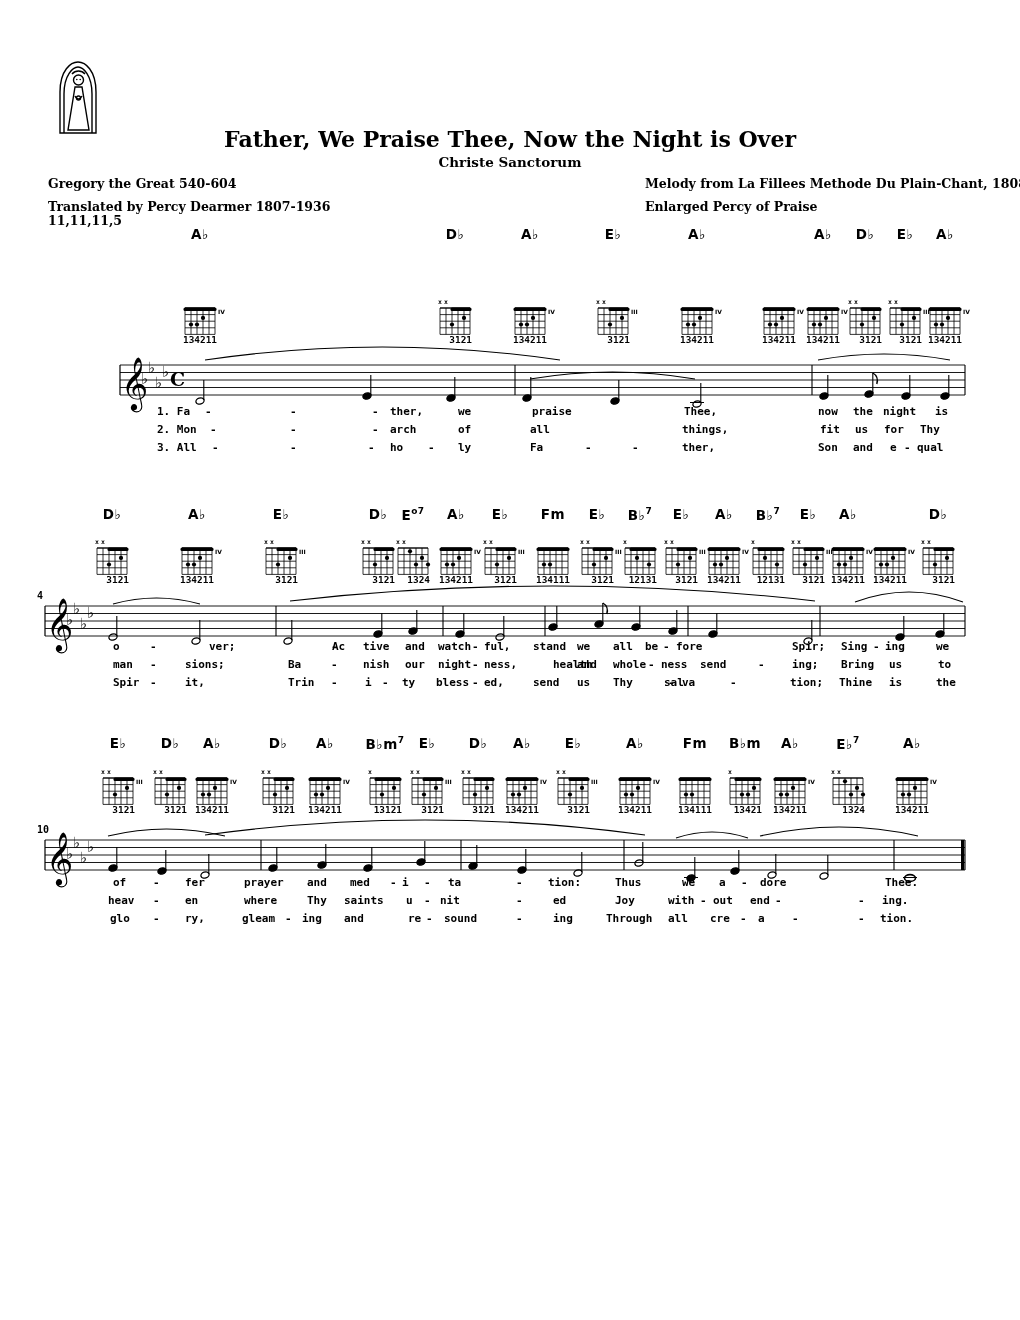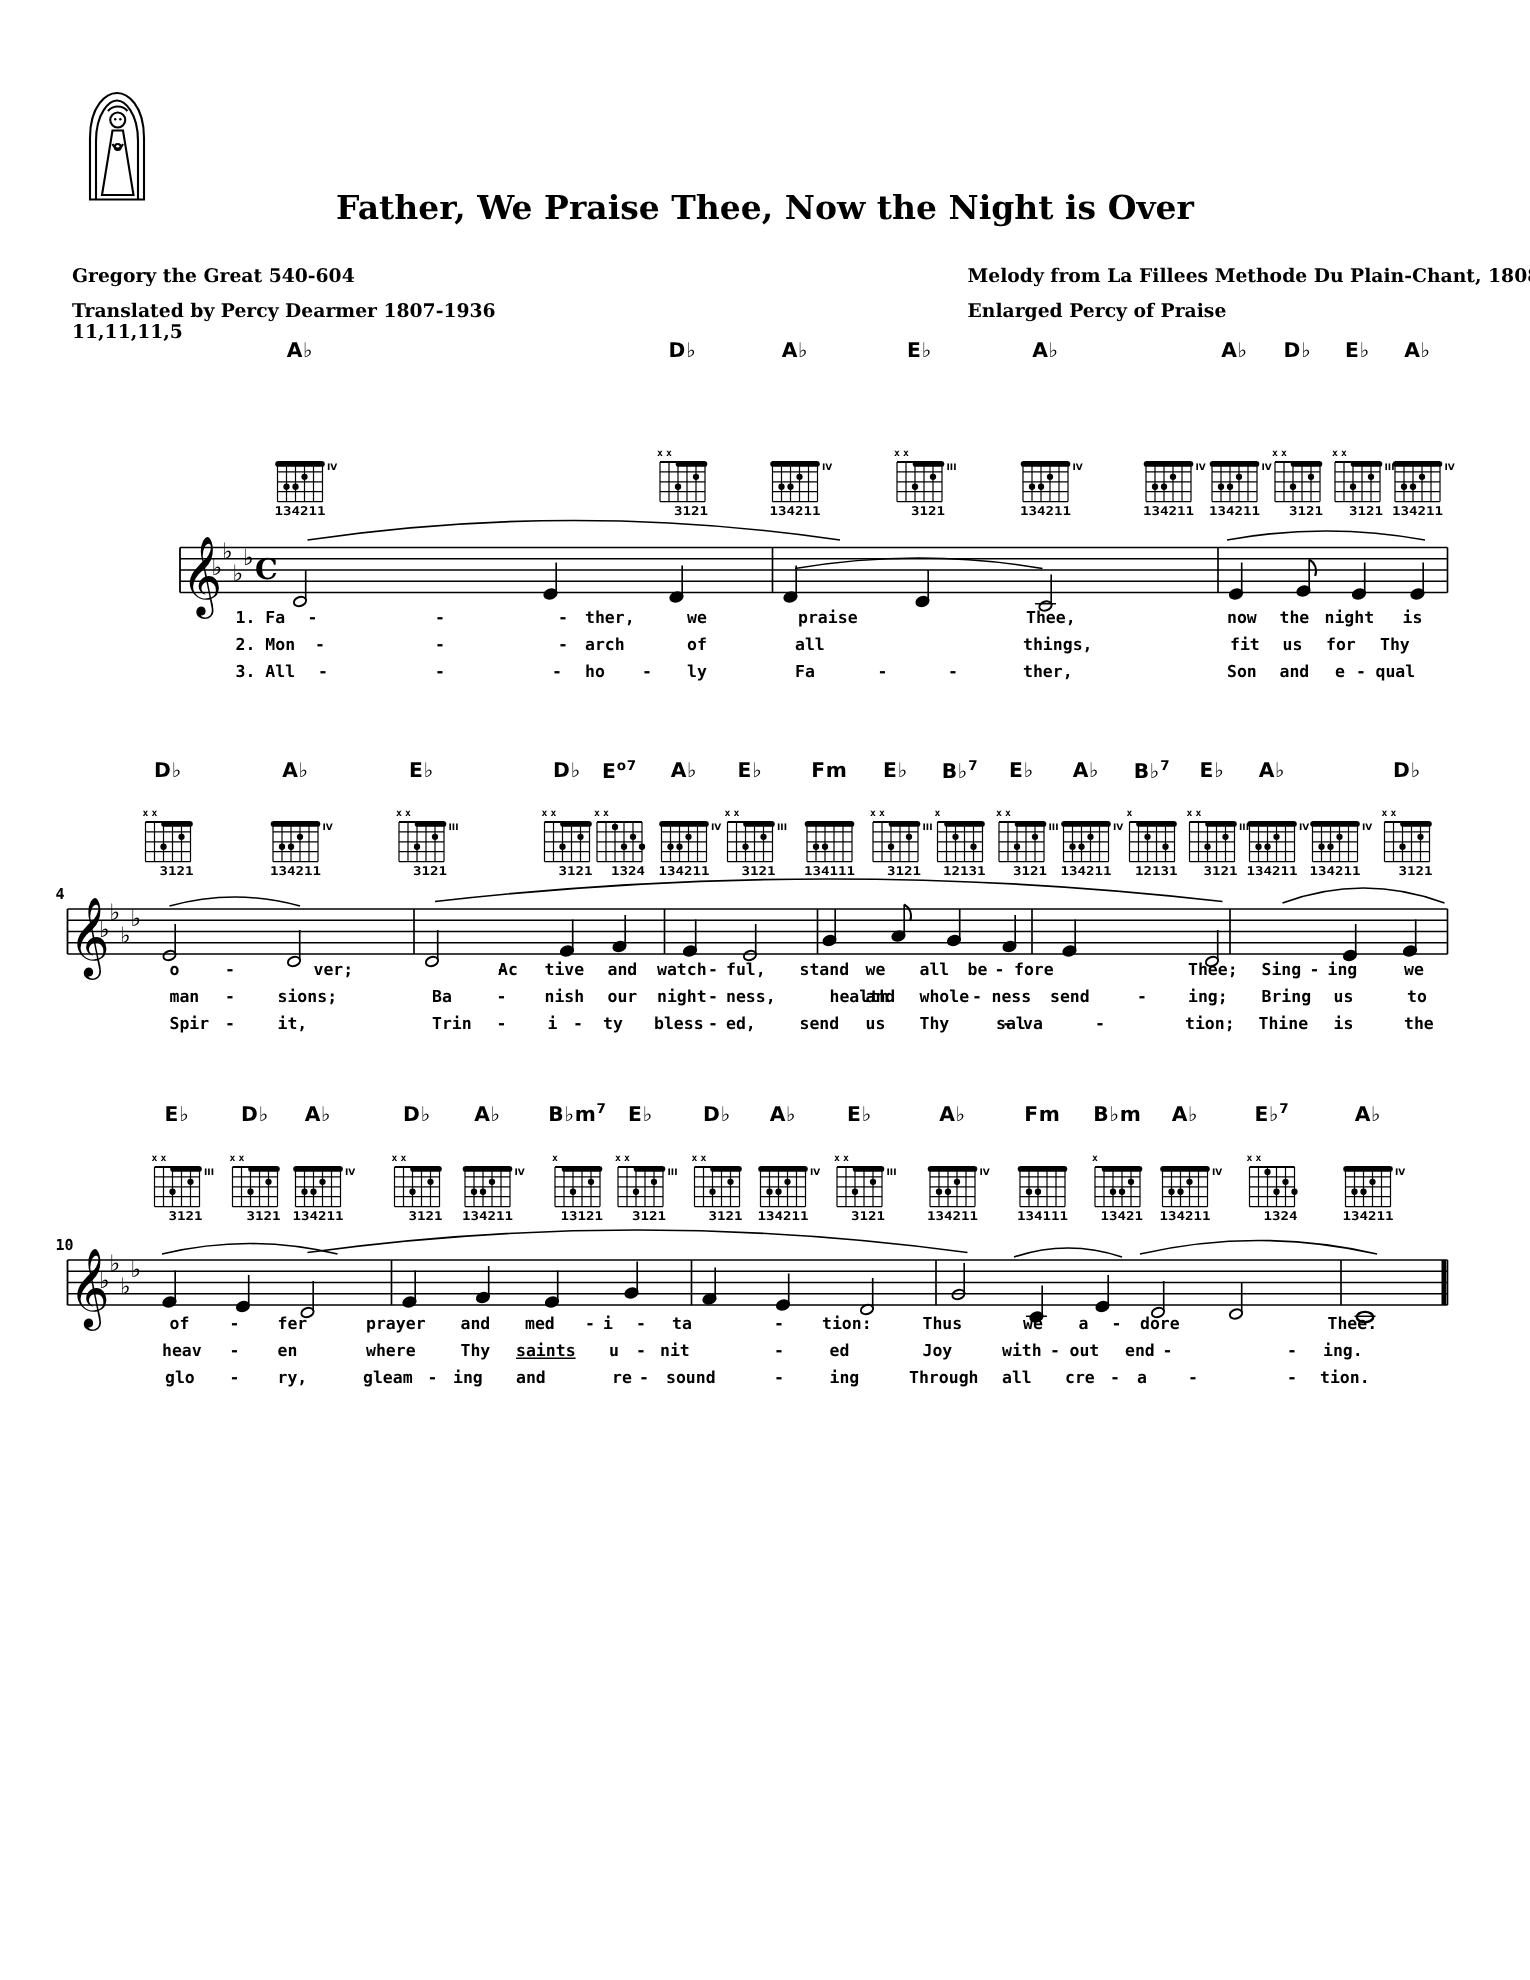--- a/index.html
+++ b/index.html
@@ -35,20 +35,21 @@
       <path d="M23,38 C25,42 28,42 30,38"></path>
       <circle cx="26.5" cy="40" r="2"></circle>
     </g>
     <g fill="#000">
       <circle cx="24.8" cy="21.5" r="0.8"></circle>
         <circle cx="28.2" cy="21.5" r="0.8"></circle>
     </g>
   </svg>
 
   <div class="title">Father, We Praise Thee, Now the Night is Over</div>
+  <div class="subtitle">Christe Sanctorum</div>
   <div class="credit cl1">Gregory the Great 540-604</div>
   <div class="credit cl2">Translated by Percy Dearmer 1807-1936</div>
   <div class="credit cl3">11,11,11,5</div>
   <div class="credit cr1">Melody from La Fillees Methode Du Plain-Chant, 1808</div>
   <div class="credit cr2">Enlarged Percy of Praise</div>
 
   <div id="systems">
       <div>
         <div class="chord-label" style="left: 200px; top: 226px;">A♭</div>
         <div class="chord-label" style="left: 455px; top: 226px;">D♭</div>
@@ -789,21 +790,21 @@
         <span class="lyric" style="left: 405px; top: 640px;">and</span>
         <span class="lyric" style="left: 438px; top: 640px;">watch</span>
         <span class="lyric" style="left: 472px; top: 640px;">-</span>
         <span class="lyric" style="left: 484px; top: 640px;">ful,</span>
         <span class="lyric" style="left: 533px; top: 640px;">stand</span>
         <span class="lyric" style="left: 577px; top: 640px;">we</span>
         <span class="lyric" style="left: 613px; top: 640px;">all</span>
         <span class="lyric" style="left: 645px; top: 640px;">be</span>
         <span class="lyric" style="left: 663px; top: 640px;">-</span>
         <span class="lyric" style="left: 676px; top: 640px;">fore</span>
-        <span class="lyric" style="left: 792px; top: 640px;">Thee;</span>
+        <span class="lyric" style="left: 792px; top: 640px;">Spir;</span>
         <span class="lyric" style="left: 841px; top: 640px;">Sing</span>
         <span class="lyric" style="left: 873px; top: 640px;">-</span>
         <span class="lyric" style="left: 885px; top: 640px;">ing</span>
         <span class="lyric" style="left: 936px; top: 640px;">we</span>
         <span class="lyric" style="left: 113px; top: 658px;">man</span>
         <span class="lyric" style="left: 150px; top: 658px;">-</span>
         <span class="lyric" style="left: 185px; top: 658px;">sions;</span>
         <span class="lyric" style="left: 288px; top: 658px;">Ba</span>
         <span class="lyric" style="left: 331px; top: 658px;">-</span>
         <span class="lyric" style="left: 363px; top: 658px;">nish</span>
@@ -1272,21 +1273,21 @@
         <span class="lyric" style="left: 682px; top: 876px;">we</span>
         <span class="lyric" style="left: 719px; top: 876px;">a</span>
         <span class="lyric" style="left: 741px; top: 876px;">-</span>
         <span class="lyric" style="left: 760px; top: 876px;">dore</span>
         <span class="lyric" style="left: 885px; top: 876px;">Thee.</span>
         <span class="lyric" style="left: 108px; top: 894px;">heav</span>
         <span class="lyric" style="left: 153px; top: 894px;">-</span>
         <span class="lyric" style="left: 185px; top: 894px;">en</span>
         <span class="lyric" style="left: 244px; top: 894px;">where</span>
         <span class="lyric" style="left: 307px; top: 894px;">Thy</span>
-        <span class="lyric" style="left: 344px; top: 894px; text-decoration: underline;">saints</span>
+        <span class="lyric" style="left: 344px; top: 894px;">saints</span>
         <span class="lyric" style="left: 406px; top: 894px;">u</span>
         <span class="lyric" style="left: 424px; top: 894px;">-</span>
         <span class="lyric" style="left: 440px; top: 894px;">nit</span>
         <span class="lyric" style="left: 516px; top: 894px;">-</span>
         <span class="lyric" style="left: 553px; top: 894px;">ed</span>
         <span class="lyric" style="left: 615px; top: 894px;">Joy</span>
         <span class="lyric" style="left: 668px; top: 894px;">with</span>
         <span class="lyric" style="left: 700px; top: 894px;">-</span>
         <span class="lyric" style="left: 713px; top: 894px;">out</span>
         <span class="lyric" style="left: 750px; top: 894px;">end</span>

